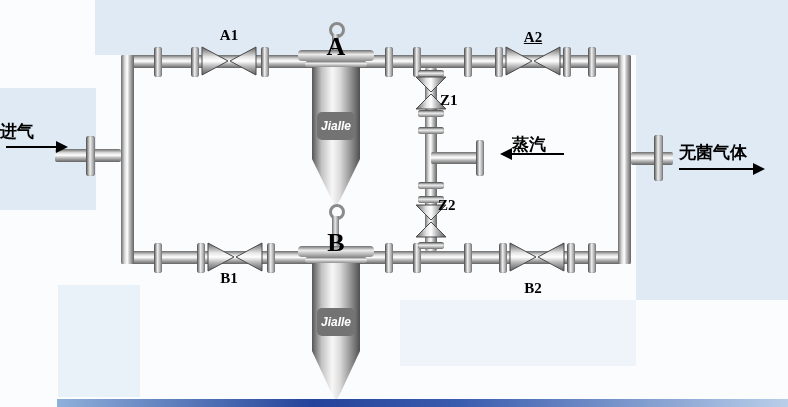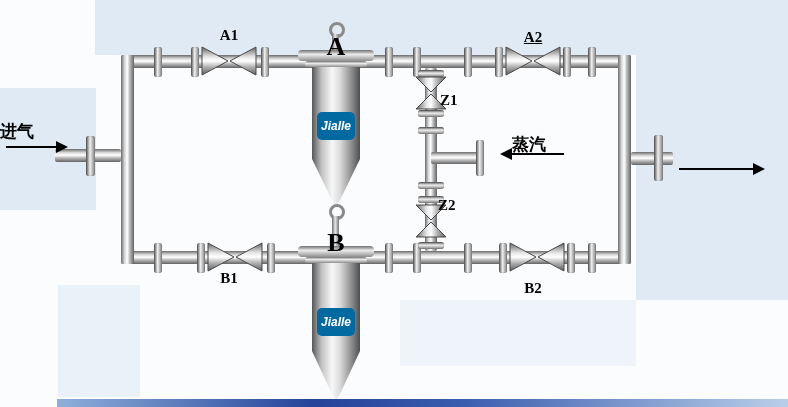--- a/index.html
+++ b/index.html
@@ -44,21 +44,21 @@
   .stub {
     width:7px;
     background: linear-gradient(90deg,#6b6b6b,#e9e9e9 45%,#777);
     z-index:4;
   }
   .ring {
     width:10px; height:10px; border:3px solid #8a8a8a; border-radius:50%;
     background:transparent; z-index:4;
   }
   .brand-band {
-    background:#0369a1; color:#fff; border-radius:5px;
+    background:#737373; color:#fff; border-radius:5px;
     font-style:italic; font-weight:bold; font-size:12px;
     text-align:center; z-index:5;
     font-family:"Liberation Sans", sans-serif;
   }
   .label { color:#000; font-weight:bold; z-index:6; }
   .lab-cn { font-size:17px; }
   .lab-valve { font-size:15px; width:40px; text-align:center; }
   .lab-letter { font-size:26px; width:40px; text-align:center; }
   .valve-h, .valve-v { z-index:3; }
   .arrow { z-index:6; }
@@ -191,18 +191,19 @@
     <line x1="0" y1="7" x2="50" y2="7" stroke="#000" stroke-width="2"></line>
     <polygon points="50,1 62,7 50,13" fill="#000"></polygon>
   </svg>
 
   <div class="label lab-cn" style="left:512px;top:133px;">蒸汽</div>
   <svg class="arrow" style="left:500px;top:147px;" width="64" height="14" viewBox="0 0 64 14">
     <line x1="64" y1="7" x2="12" y2="7" stroke="#000" stroke-width="2"></line>
     <polygon points="12,1 0,7 12,13" fill="#000"></polygon>
   </svg>
 
+  <div class="label lab-cn" style="left:679px;top:141px;">无菌气体</div>
   <svg class="arrow" style="left:679px;top:162px;" width="86" height="14" viewBox="0 0 86 14">
     <line x1="0" y1="7" x2="74" y2="7" stroke="#000" stroke-width="2"></line>
     <polygon points="74,1 86,7 74,13" fill="#000"></polygon>
   </svg>
 
 </div>
 
 </body></html>

